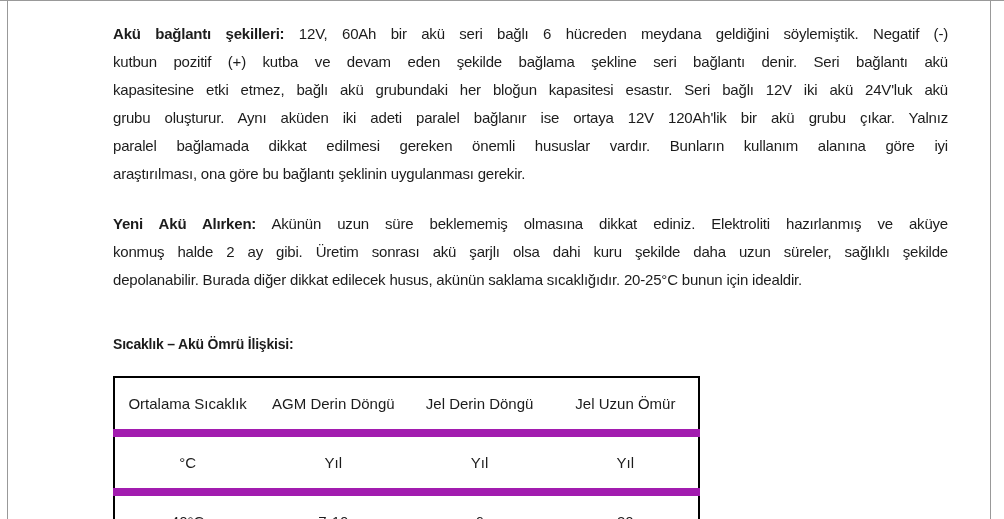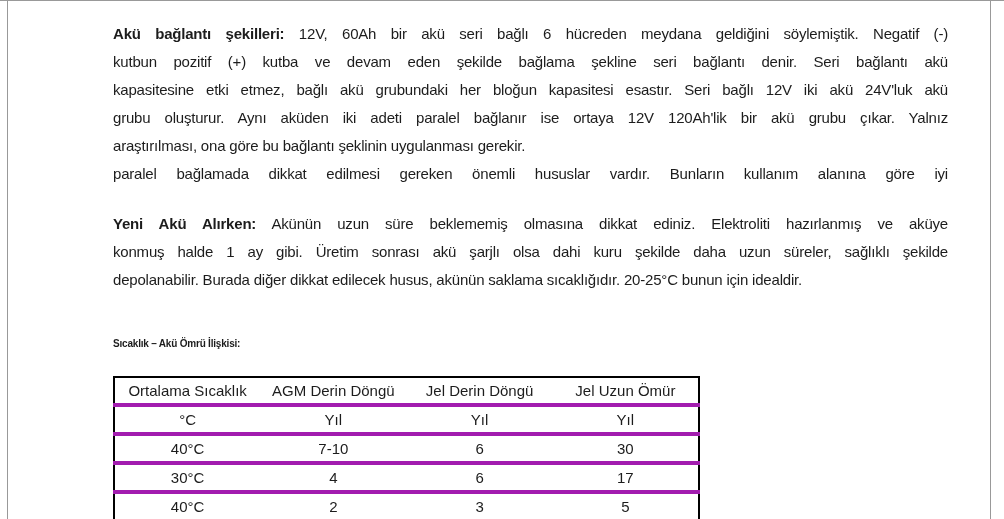--- a/index.html
+++ b/index.html
@@ -46,39 +46,39 @@
   .para .line.last {
     text-align-last: left;
   }
   .para .lead {
     font-weight: bold;
   }
   .para-2 { margin-top: 22px; }
   .section-heading {
     margin-top: 40px;
     font-weight: bold;
-    font-size: 10px;
+    font-size: 14px;
     line-height: 20px;
     letter-spacing: -0.2px;
   }
   table.life-table {
     margin-top: 22px;
     border-collapse: collapse;
     table-layout: fixed;
     width: 587px;
     font-size: 15px;
     color: #1c1c1c;
   }
   table.life-table td {
     border-top: 2px solid #000000;
-    border-bottom: 4px solid #a21caf;
+    border-bottom: 8px solid #a21caf;
     text-align: center;
     vertical-align: middle;
     height: 22px;
-    padding: 4px 2px;
+    padding: 17px 2px;
   }
   table.life-table tr td:first-child { border-left: 2px solid #000000; }
   table.life-table tr td:last-child  { border-right: 2px solid #000000; text-align: center; }
 </style>
 </head>
 <body>
 
 <div class="page">
   <div class="edge-top"></div>
   <div class="edge-left"></div>
@@ -86,29 +86,29 @@
 
   <div class="content">
 
     <div class="para para-1">
       <div class="line">
         <span class="lead">Akü bağlantı şekilleri:</span><span> 12V, 60Ah bir akü seri bağlı 6 hücreden meydana geldiğini söylemiştik. Negatif (-)</span>
       </div>
       <div class="line">kutbun pozitif (+) kutba ve devam eden şekilde bağlama şekline seri bağlantı denir. Seri bağlantı akü</div>
       <div class="line">kapasitesine etki etmez, bağlı akü grubundaki her bloğun kapasitesi esastır. Seri bağlı 12V iki akü 24V'luk akü</div>
       <div class="line">grubu oluşturur. Aynı aküden iki adeti paralel bağlanır ise ortaya 12V 120Ah'lik bir akü grubu çıkar. Yalnız</div>
+      <div class="line">paralel bağlamada dikkat edilmesi gereken önemli hususlar vardır. Bunların kullanım alanına göre iyi</div>
       <div class="line last">araştırılması, ona göre bu bağlantı şeklinin uygulanması gerekir.</div>
-      <div class="line">paralel bağlamada dikkat edilmesi gereken önemli hususlar vardır. Bunların kullanım alanına göre iyi</div>
     </div>
 
     <div class="para para-2">
       <div class="line">
         <span class="lead">Yeni Akü Alırken:</span><span> Akünün uzun süre beklememiş olmasına dikkat ediniz. Elektroliti hazırlanmış ve aküye</span>
       </div>
-      <div class="line">konmuş halde 1 ay gibi. Üretim sonrası akü şarjlı olsa dahi kuru şekilde daha uzun süreler, sağlıklı şekilde</div>
+      <div class="line">konmuş halde 2 ay gibi. Üretim sonrası akü şarjlı olsa dahi kuru şekilde daha uzun süreler, sağlıklı şekilde</div>
       <div class="line last">depolanabilir. Burada diğer dikkat edilecek husus, akünün saklama sıcaklığıdır. 20-25°C bunun için idealdir.</div>
     </div>
 
     <div class="section-heading">Sıcaklık – Akü Ömrü İlişkisi:</div>
 
     <table class="life-table">
       <tbody>
         <tr>
           <td>Ortalama Sıcaklık</td>
           <td>AGM Derin Döngü</td>

